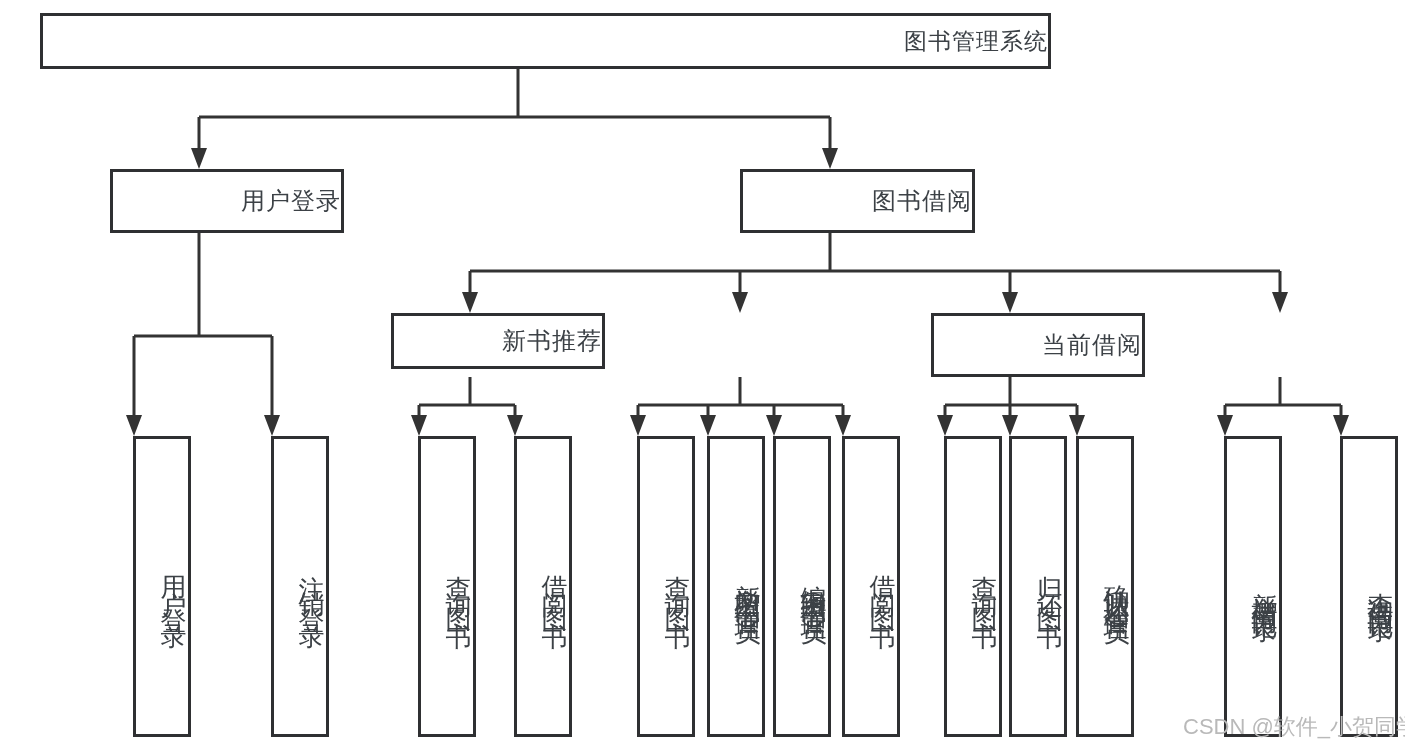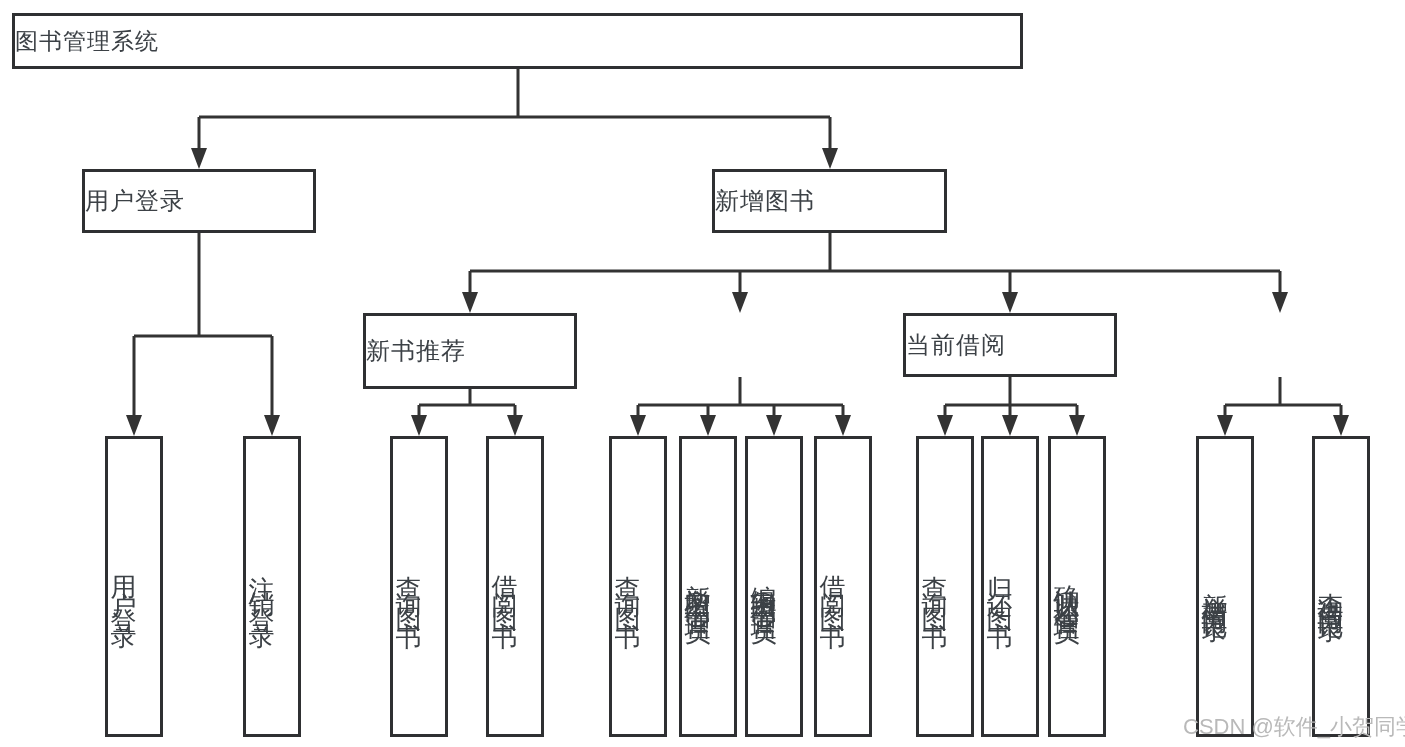--- a/index.html
+++ b/index.html
@@ -17,23 +17,24 @@
     width: 1405px; height: 747px;
     z-index: 1;
   }
   .node {
     position: absolute;
     box-sizing: border-box;
     border: 3px solid #2f3032;
     background: #ffffff;
     display: flex;
     align-items: center;
-    justify-content: flex-start;
+    justify-content: flex-end;
     color: #3c4146;
     z-index: 2;
+    margin-left: 28px;
   }
   .node.h { font-size: 24px; letter-spacing: 1px; }
   .node.root-box { font-size: 23px; }
   .node.v span {
     writing-mode: vertical-rl;
     text-orientation: mixed;
     line-height: 1.15;
     font-size: 26px;
   }
   .ls-w span { letter-spacing: 16px; }
@@ -85,24 +86,24 @@
   </svg>
 
   <div class="node h root-box" style="left:12px; top:13px; width:1011px; height:56px;">
     <span>图书管理系统</span>
   </div>
 
   <div class="node h" style="left:82px; top:169px; width:234px; height:64px;">
     <span>用户登录</span>
   </div>
   <div class="node h" style="left:712px; top:169px; width:235px; height:64px;">
-    <span>新增图书</span>
+    <span>图书借阅</span>
   </div>
 
-  <div class="node h" style="left:363px; top:313px; width:214px; height:76px;">
+  <div class="node h" style="left:363px; top:313px; width:214px; height:56px;">
     <span>新书推荐</span>
   </div>
   <div class="node h" style="left:903px; top:313px; width:214px; height:64px;font-family:Liberation Mono, monospace;">
     <span>当前借阅</span>
   </div>
 
   <div class="node v ls-w" style="left:105px; top:436px; width:58px; height:301px;">
     <span>用户登录</span>
   </div>
   <div class="node v ls-w" style="left:243px; top:436px; width:58px; height:301px;">

